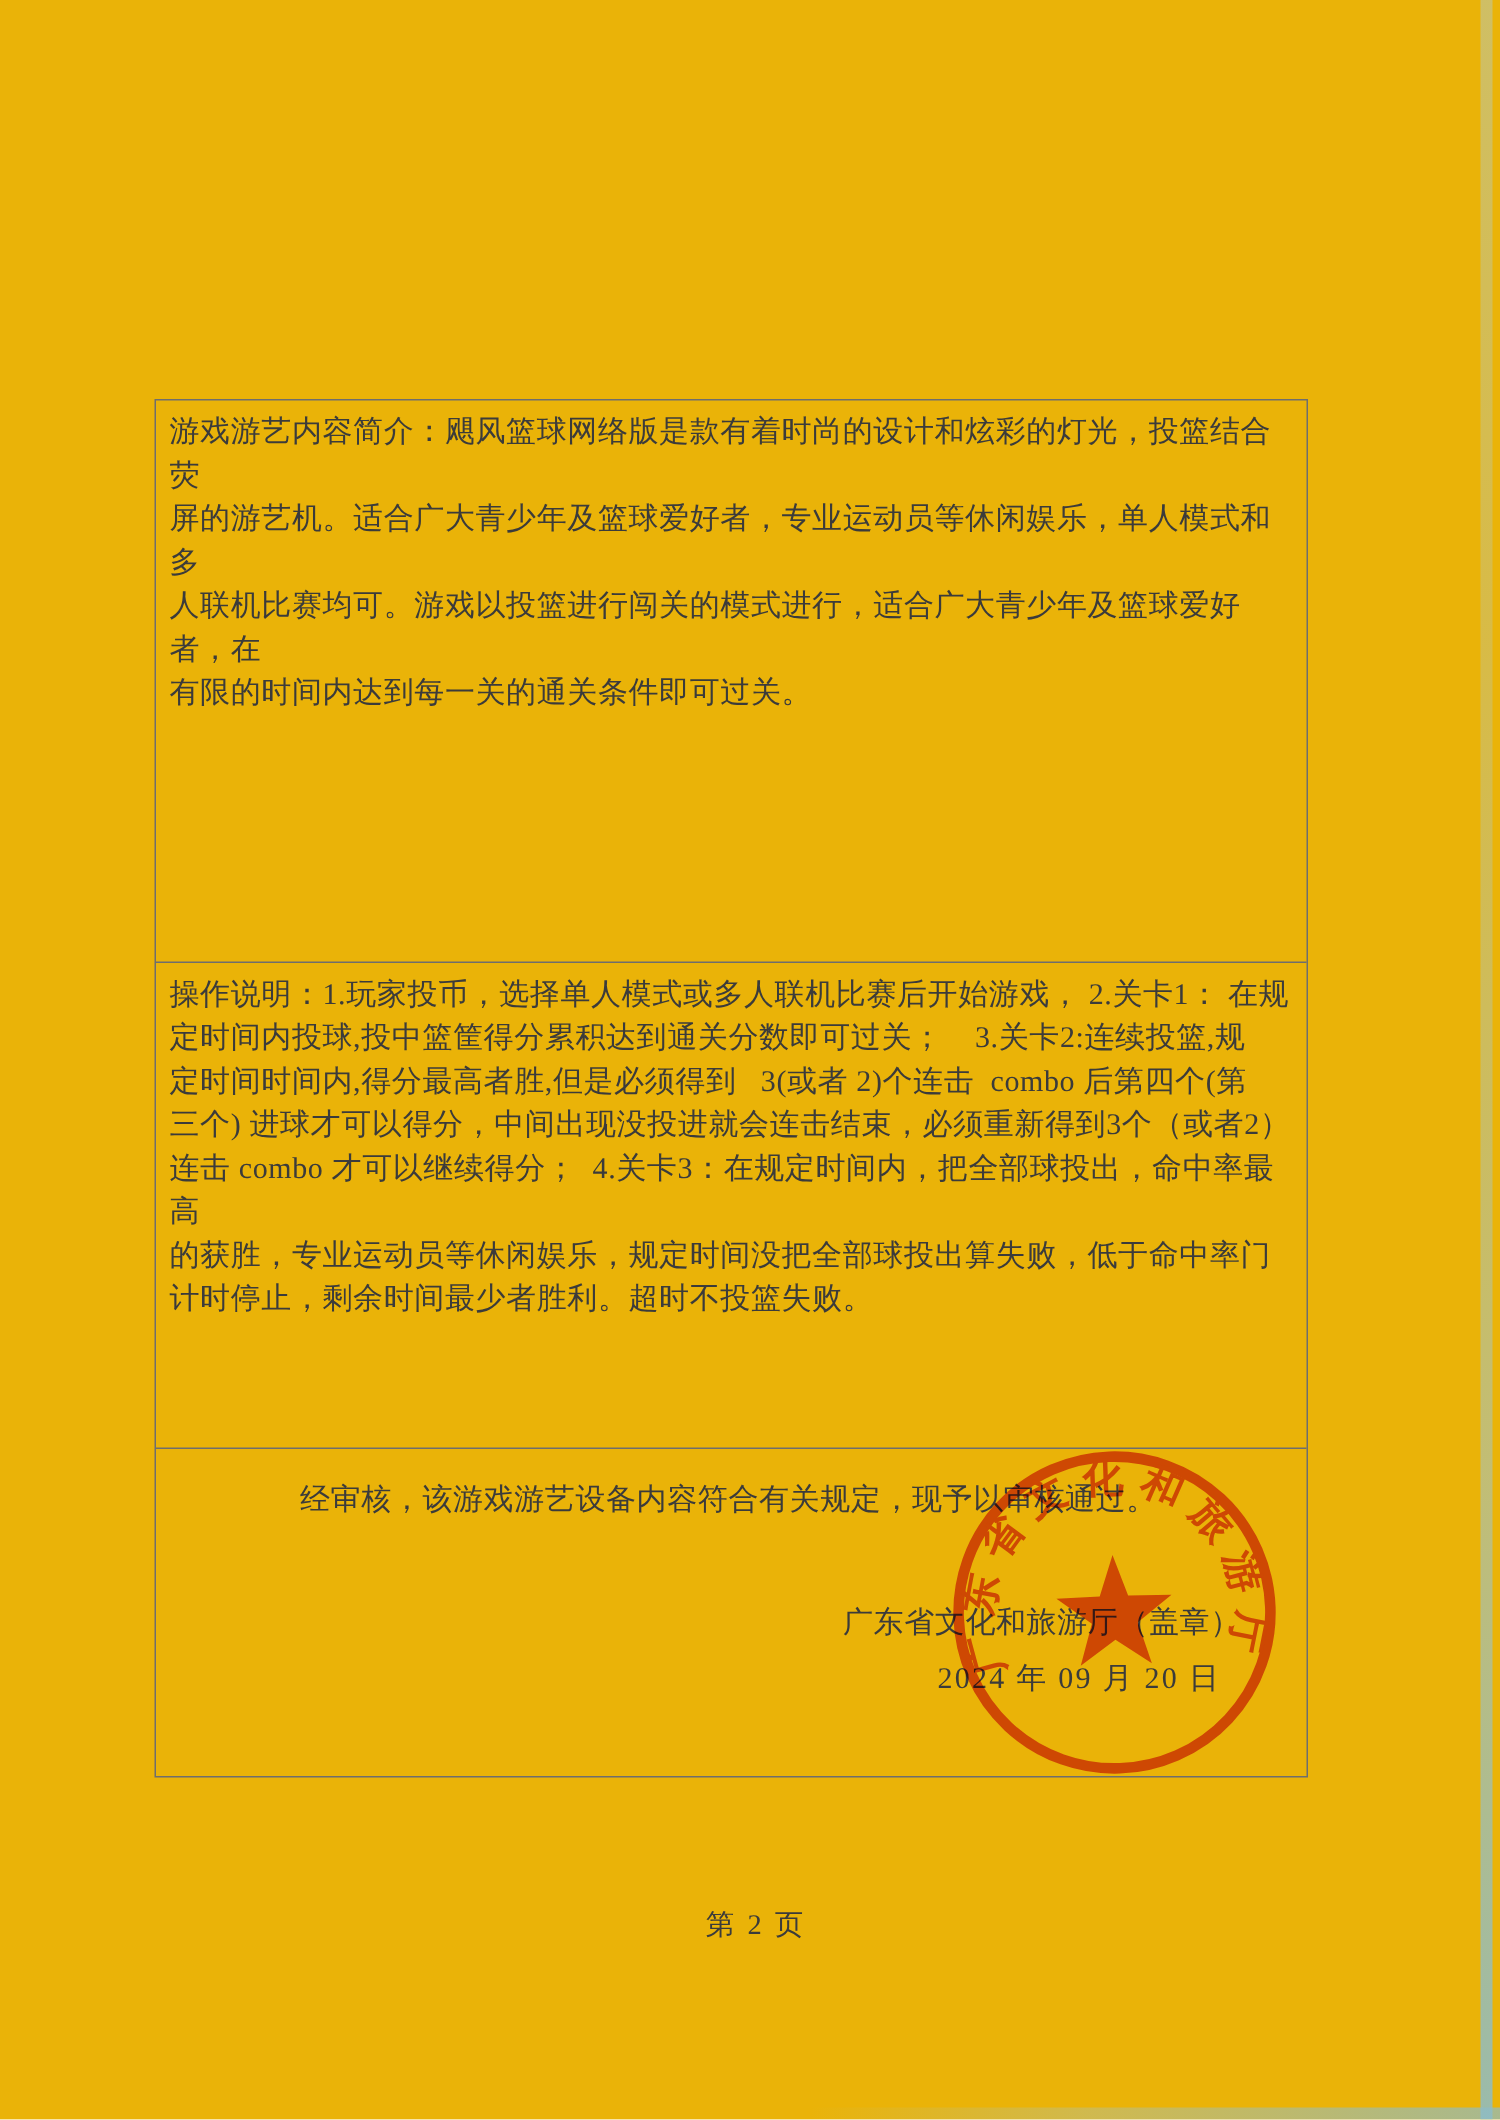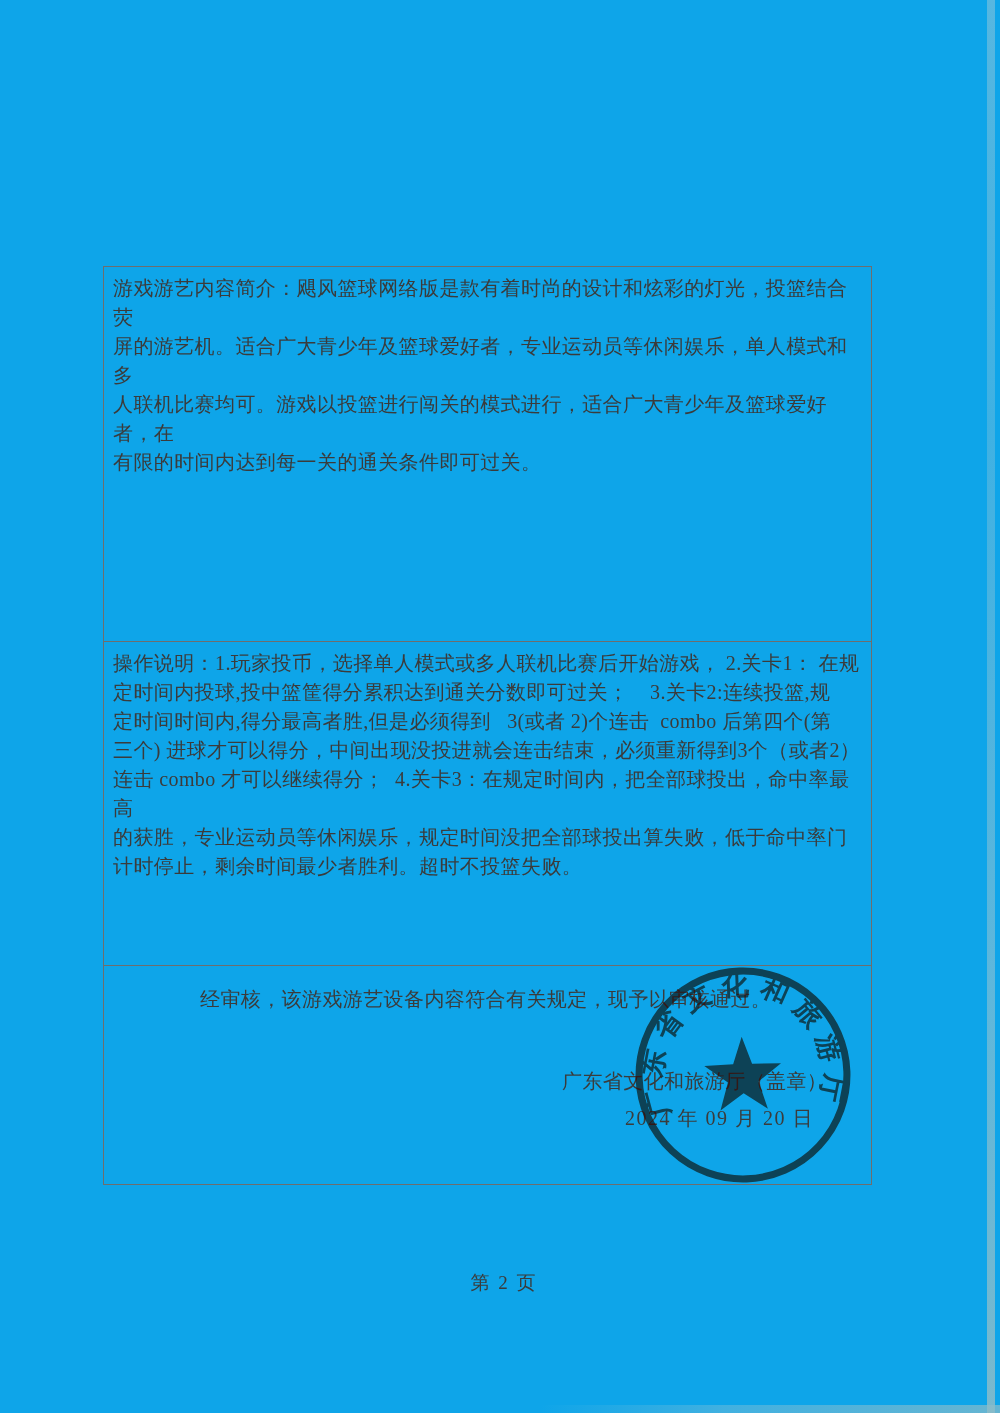--- a/index.html
+++ b/index.html
@@ -7,21 +7,21 @@
     --border-gray:#6e6e6e;
     --text-color:#3b3b3b;
     --scan-edge-blue:#aecdd6;
   }
   html,body{margin:0;padding:0;background:#ffffff;}
   body{
     width:1000px;height:1413px;position:relative;overflow:hidden;
     font-family:"Liberation Serif","DejaVu Serif",serif;
     color:var(--text-color);
   }
-  .page{position:absolute;inset:0;background:#0ea5e9;}
+  .page{position:absolute;inset:0;background:#eab308;}
 
   
   .content-table{
     position:absolute;left:103px;top:266px;width:769px;height:919px;
     border:1px solid var(--border-gray);
     box-sizing:border-box;
     background:transparent;
   }
   .row{box-sizing:border-box;width:100%;}
   .row + .row{border-top:1px solid var(--border-gray);}

